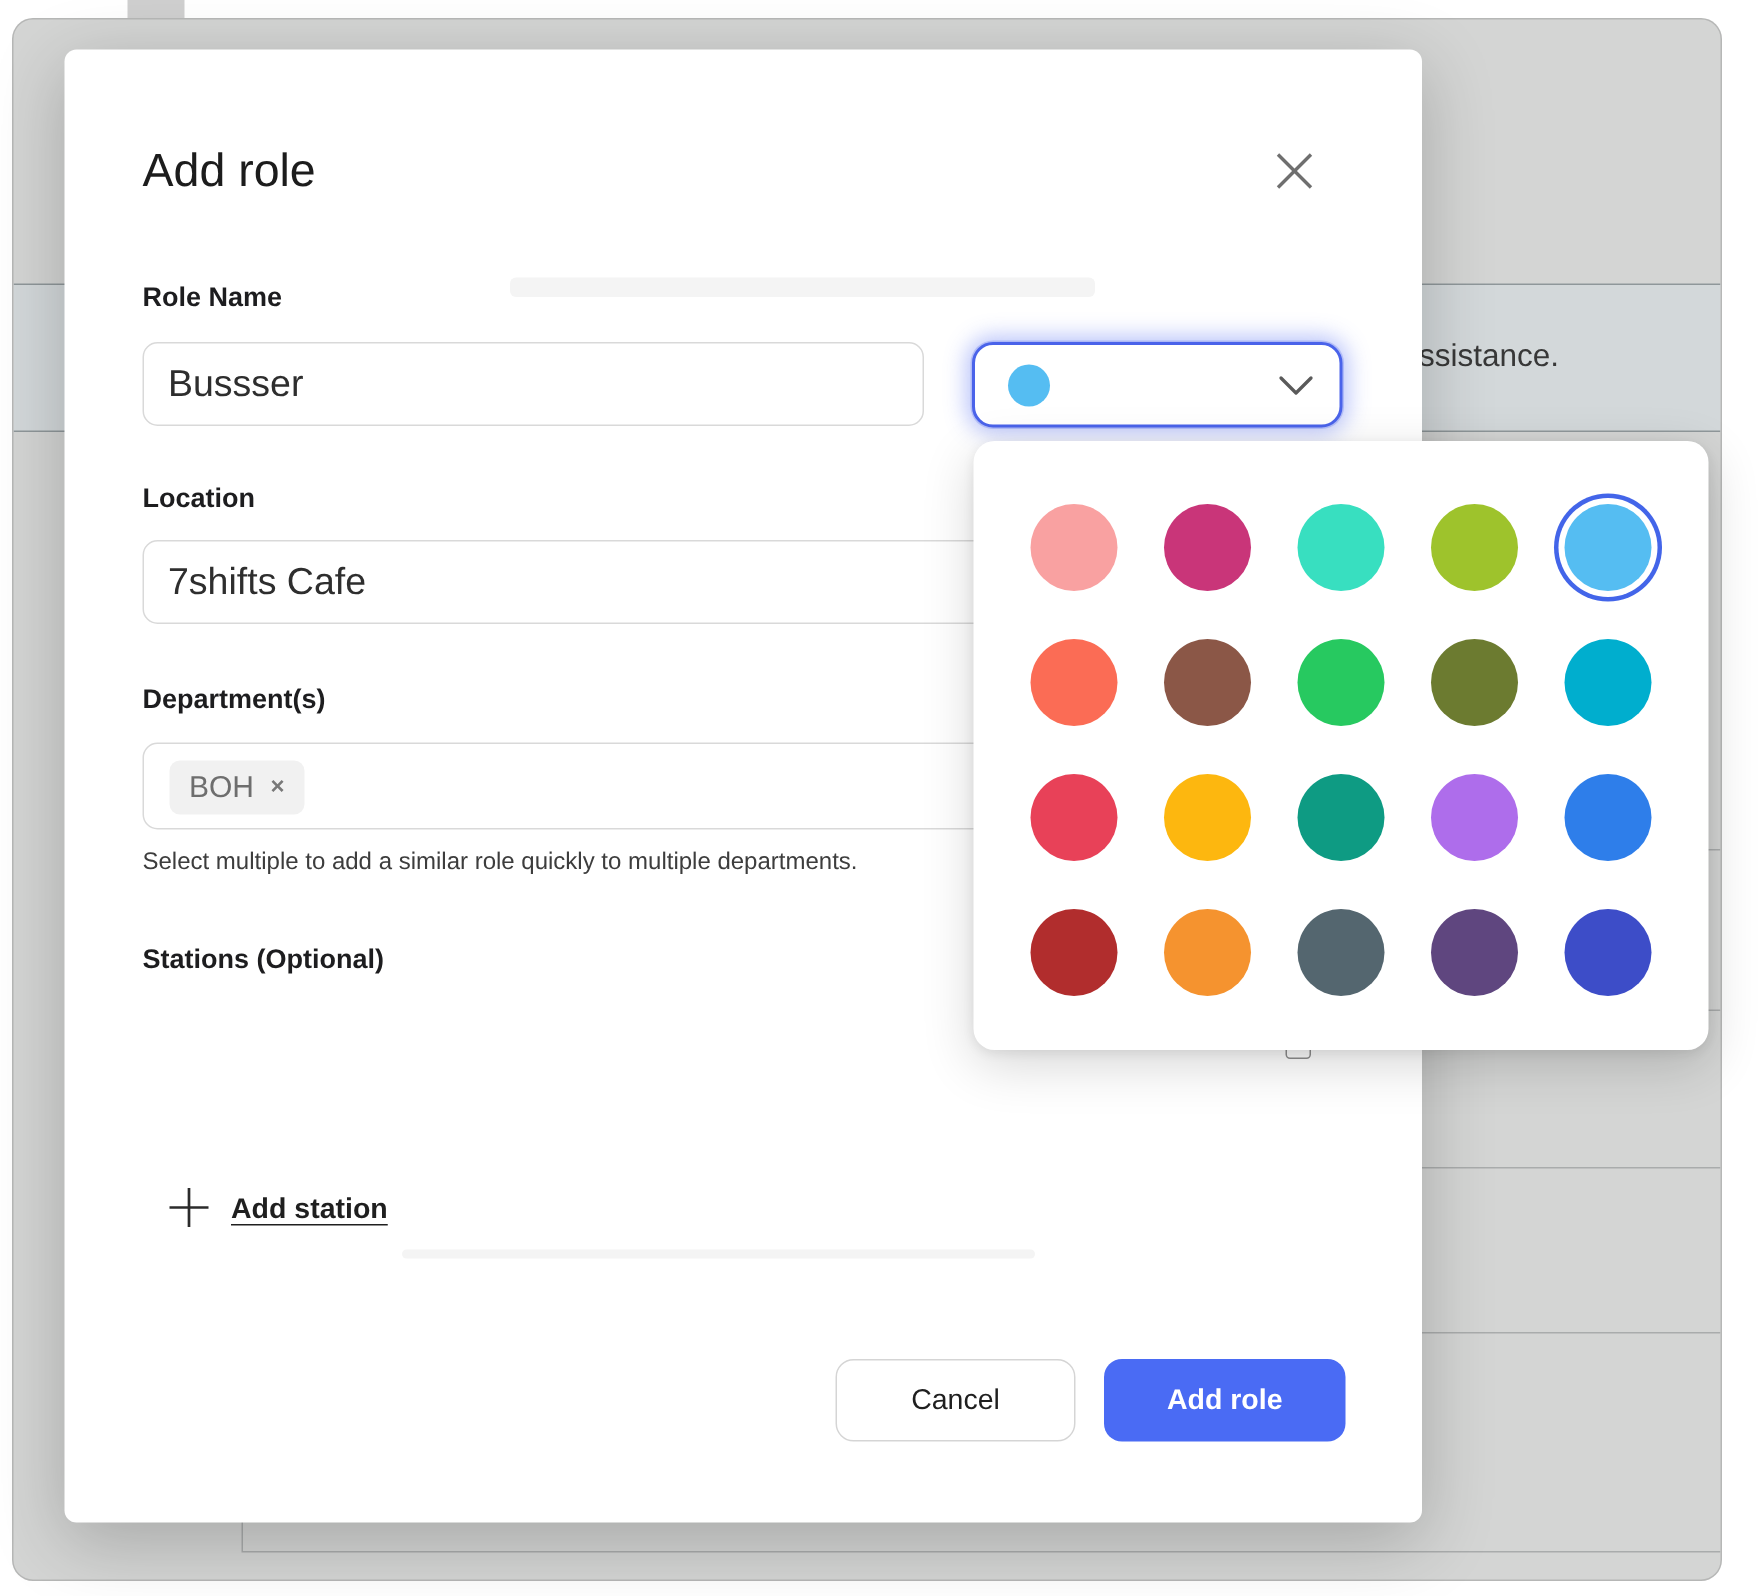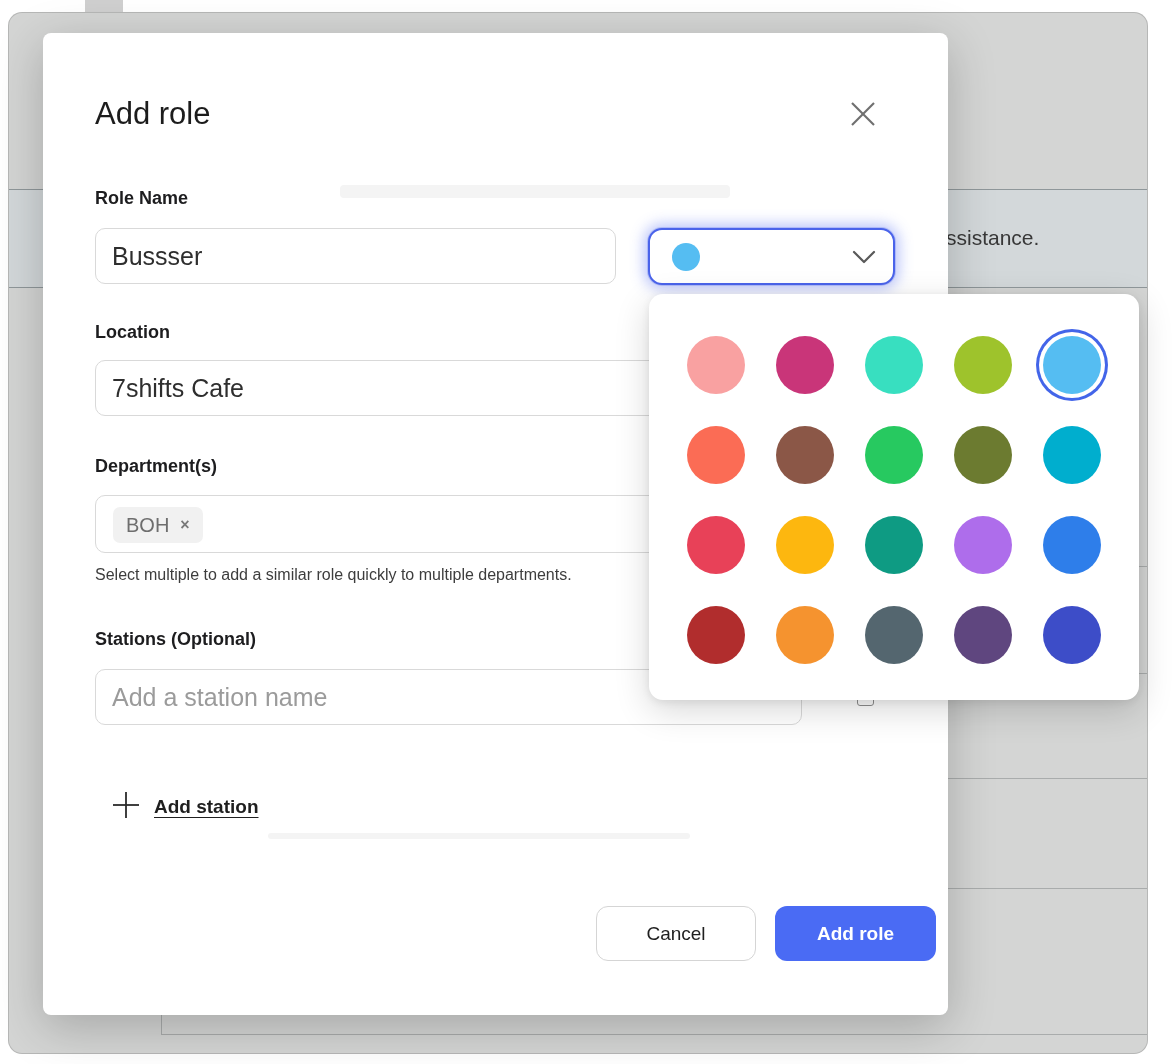--- a/index.html
+++ b/index.html
@@ -54,21 +54,21 @@
     background:none; border:none; cursor:pointer; font-family:inherit;text-align:right; }
   .add-station-label { font-size:19px; font-weight:700; color:#1f1f1f; text-decoration:underline;
     text-underline-offset:4px; }
 
   
   .cb-fragment { position:absolute; left:814px; top:657px; width:17px; height:16px;
     border:1.5px solid #8f8f8f; border-radius:3px; background:#fff; }
 
   
   .btn { position:absolute; top:873px; height:55px; border-radius:12px; font-family:inherit;
-    font-size:19px; display:flex; align-items:center; justify-content:center; cursor:pointer;margin-left:39px; }
+    font-size:19px; display:flex; align-items:center; justify-content:center; cursor:pointer; }
   .btn-cancel { left:514px; width:160px; background:#fff; border:1px solid #d5d5d5; color:#1f1f1f; font-weight:500; }
   .btn-primary { left:693px; width:161px; background:#4a6bf4; border:none; color:#ffffff; font-weight:700; }
 
   
   .palette { position:absolute; left:649px; top:294px; width:490px; height:406px; background:#ffffff;
     border-radius:14px; z-index:10; padding:42px 38px;
     box-shadow:0 10px 35px rgba(0,0,0,.16), 0 2px 8px rgba(0,0,0,.08);
     display:grid; grid-template-columns:repeat(5,58px); grid-auto-rows:58px; column-gap:31px; row-gap:32px; }
   .swatch { width:58px; height:58px; border-radius:50%; cursor:pointer; }
   .swatch.selected { box-shadow:0 0 0 4px #ffffff, 0 0 0 7px #4365e9; }
@@ -121,21 +121,20 @@
     <div class="field-label" style="top:423px">Department(s)</div>
     <div class="dept-box">
       <div class="chip">
         <span class="chip-label">BOH</span>
         <span class="chip-x">×</span>
       </div>
     </div>
     <div class="helper" style="top:533px">Select multiple to add a similar role quickly to multiple departments.</div>
 
     <div class="field-label" style="top:596px">Stations (Optional)</div>
-    <input class="text-input" style="top: 636px; width: 707px;" type="text" placeholder="Add a station name">
     <div class="cb-fragment"></div>
 
     <button class="add-station">
       <span>
         <svg width="30" height="30" viewBox="0 0 30 30">
           <line x1="15" y1="2" x2="15" y2="28" stroke="#2b2b2b" stroke-width="1.8"></line>
           <line x1="2" y1="15" x2="28" y2="15" stroke="#2b2b2b" stroke-width="1.8"></line>
         </svg>
       </span>
       <span class="add-station-label">Add station</span>

